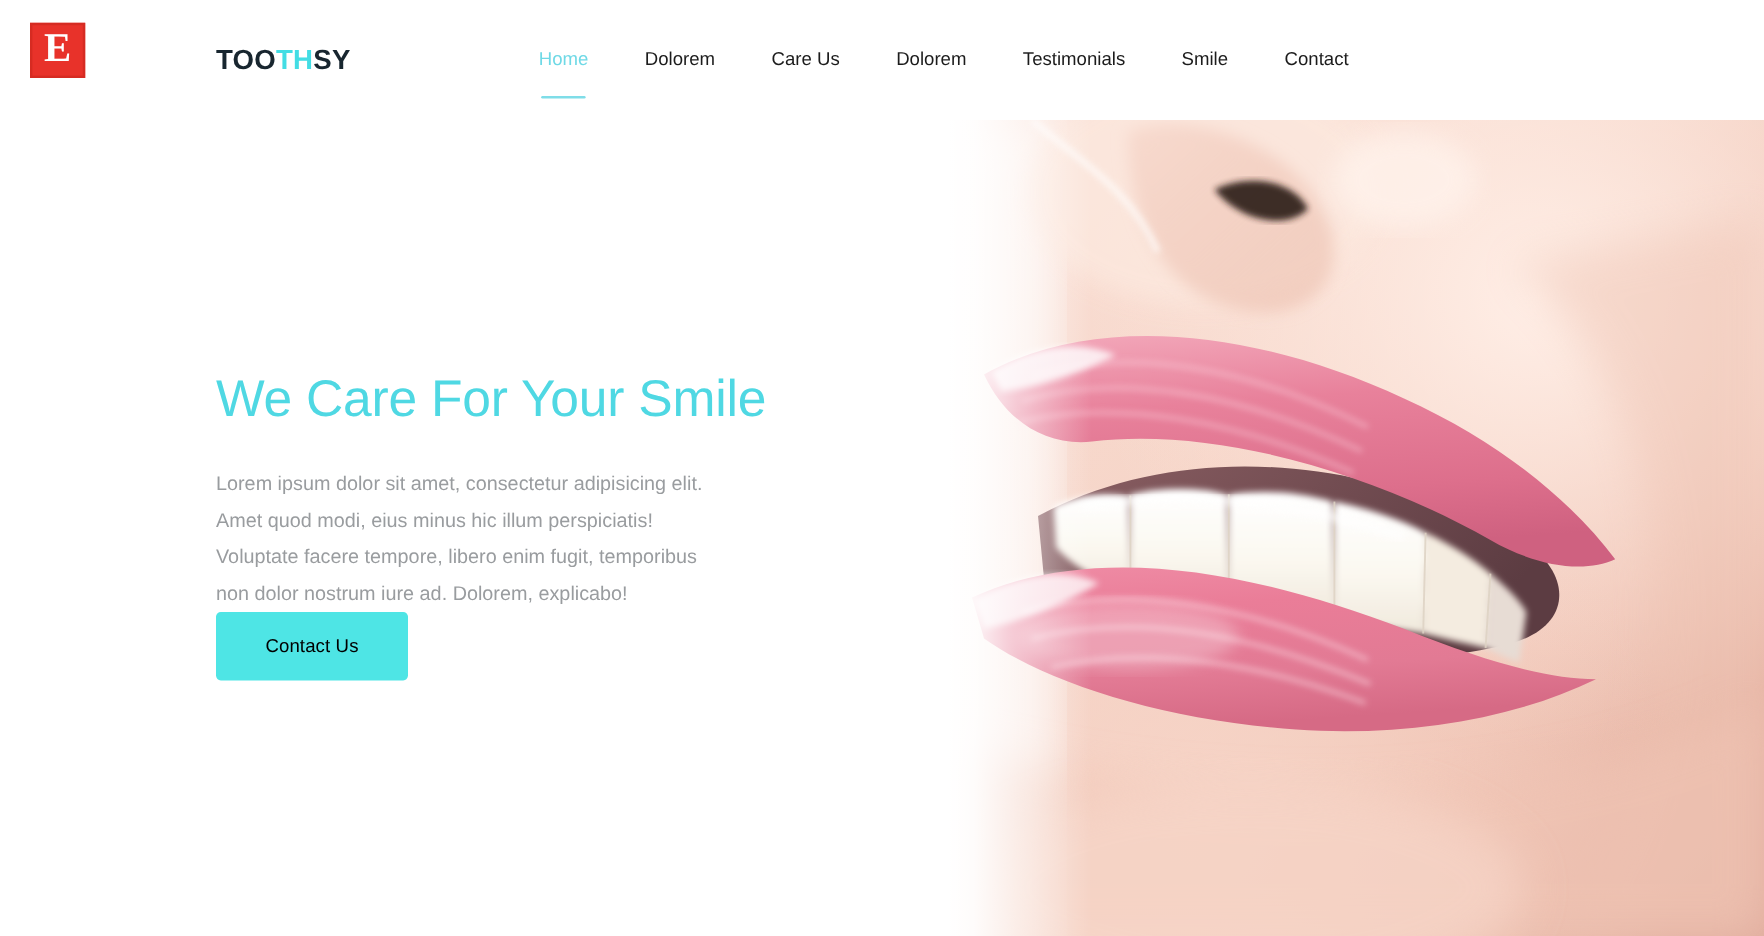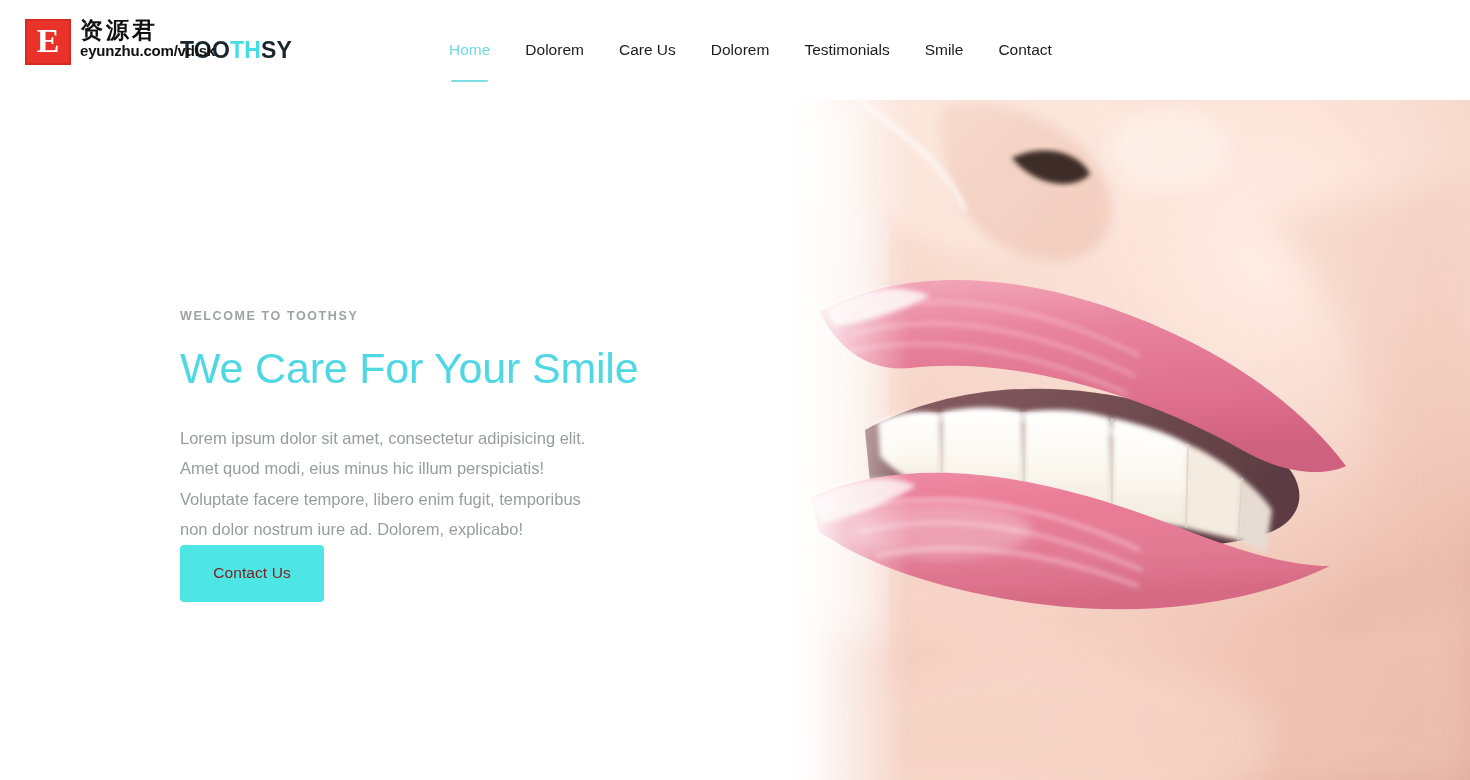--- a/index.html
+++ b/index.html
@@ -31,21 +31,21 @@
     line-height:1;
   }
   .brand .b-cy { color:#43dde4; }
   .brand .b-dk { color:#18262f; }
 
   
   .nav {
     position:absolute; left:449px; top:0;
     height:100px;
     display:flex; align-items:center;
-    gap:0;
+    gap:12px;
   }
   .nav-item {
     position:relative;
     font-size:15.5px;
     color:#1c1c1c;
     text-decoration:none;
     padding:0 0;
     margin-right:35px;
     line-height:1;
     white-space:nowrap;
@@ -118,23 +118,23 @@
   .hero-text {
     font-size:16.5px;
     color:#999c9f;
     line-height:30.5px;
     max-width:410px;
     font-weight:400;
   }
   .btn-contact {
     display:inline-flex;
     align-items:center; justify-content:center;
-    width:144px; height:57px;
+    width:160px; height:57px;
     background:#4ee5e5;
-    color:#7f1d1d;
+    color:#000000;
     font-size:15.5px;
     border:none;
     border-radius:4px;
     cursor:pointer;
     font-family:"Liberation Sans", sans-serif;
     letter-spacing:.1px;
   }
 
   
   .watermark {
@@ -323,31 +323,26 @@
         </g>
         <ellipse cx="150" cy="430" rx="92" ry="28" fill="#ffffff" opacity=".28" filter="url(#soft6)"></ellipse>
         <path d="M22 400 C 60 376 100 374 126 386 C 92 406 54 420 30 424 Z" fill="#ffffff" opacity=".75" filter="url(#soft3)"></path>
 
         <path d="M0 520 C 140 560 330 580 520 540 C 600 522 650 500 680 482 L 680 680 L 0 680 Z" fill="#f0c4b4" opacity=".55" filter="url(#soft18)"></path>
         <ellipse cx="250" cy="640" rx="230" ry="90" fill="#f8d9cc" opacity=".6" filter="url(#soft18)"></ellipse>
       </svg>
     </div>
 
     <div class="hero-copy">
-      <div class="eyebrow">WELCOME TO TOOTHSY</div>
       <h1 class="hero-title">We Care For Your Smile</h1>
       <p class="hero-text">Lorem ipsum dolor sit amet, consectetur adipisicing elit. Amet quod modi, eius minus hic illum perspiciatis! Voluptate facere tempore, libero enim fugit, temporibus non dolor nostrum iure ad. Dolorem, explicabo!</p>
       <button class="btn-contact">Contact Us</button>
     </div>
 
   </section>
 
   <div class="watermark">
     <div class="wm-badge">
       <span>E</span>
     </div>
-    <div class="wm-text">
-      <div class="wm-cn">资源君</div>
-      <div class="wm-url">eyunzhu.com/vdisk</div>
-    </div>
   </div>
 
 </div>
 
 </body></html>

